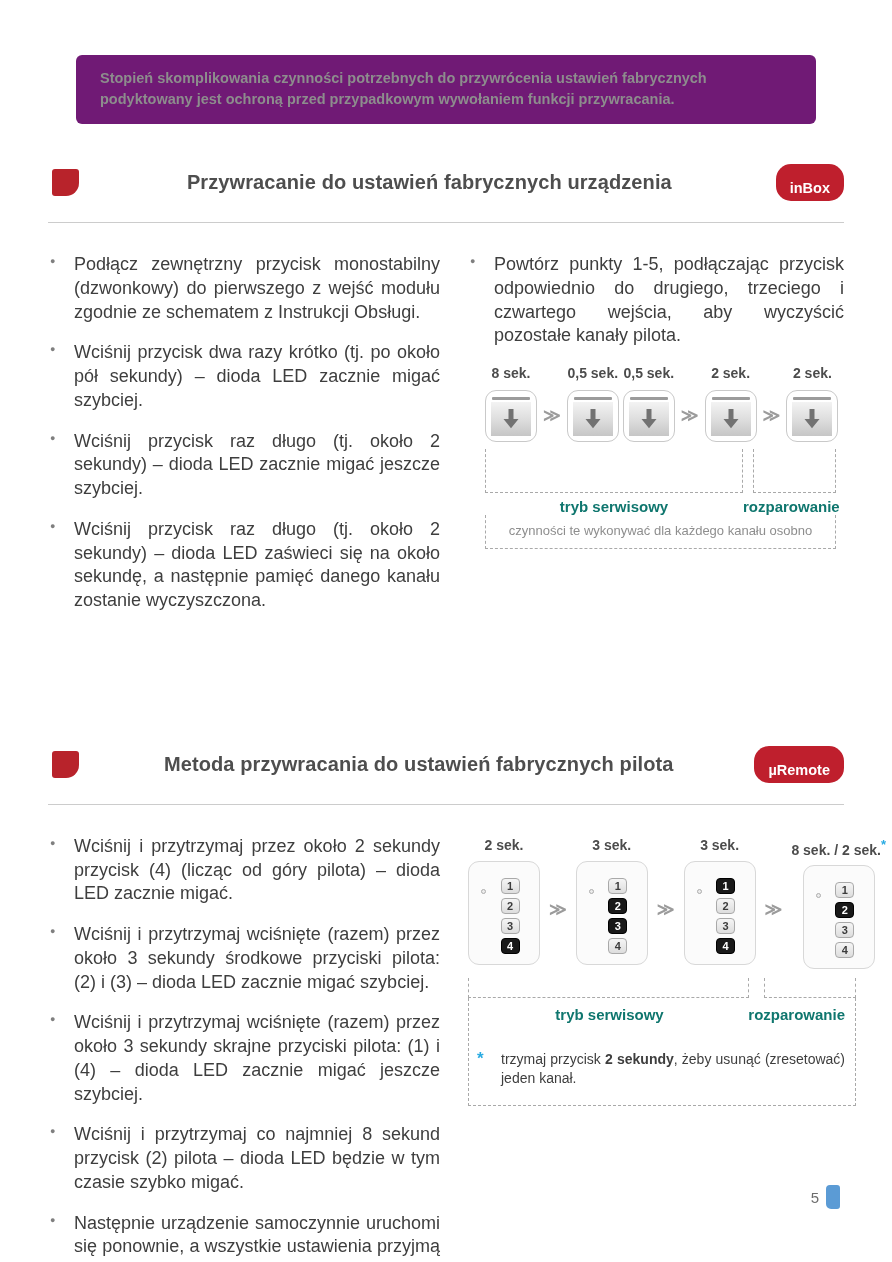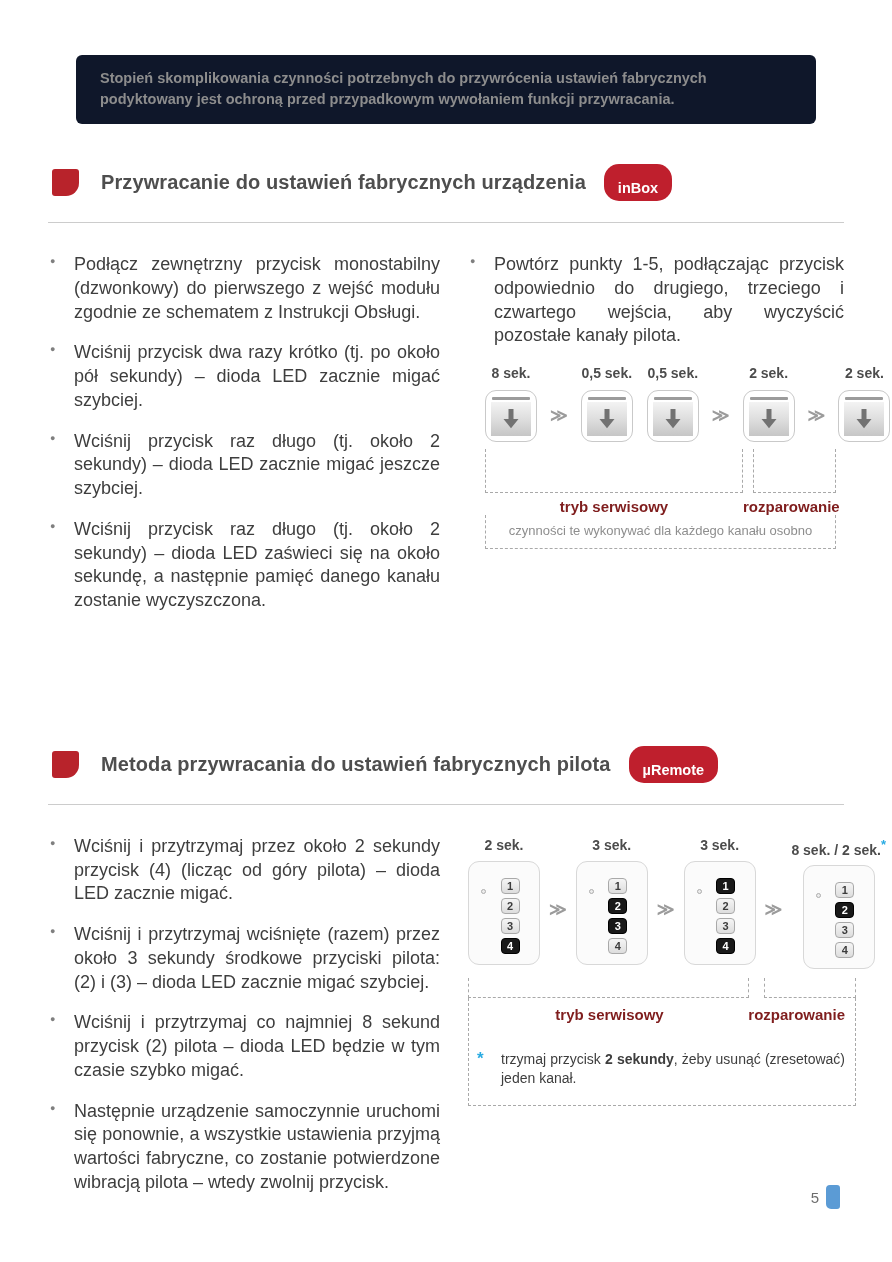--- a/index.html
+++ b/index.html
@@ -4,27 +4,27 @@
 <style>
   * { margin:0; padding:0; box-sizing:border-box; }
   html,body { background:#ffffff; }
   body {
     width:892px; height:1262px; position:relative; overflow:hidden;
     font-family:"Liberation Sans", sans-serif; color:#3e3e3e;
   }
 
   
   .notice {
-    margin:55px 76px 0 76px; background:#0f172a; border-radius:6px;
+    margin:55px 76px 0 76px; background:#701a75; border-radius:6px;
     padding:13px 24px 14px 24px; color:#8d8d8d; font-weight:bold;
     font-size:14.5px; line-height:1.45;
   }
 
   
-  .section-header { display:flex; align-items:center; margin:40px 48px 0 52px; }
+  .section-header { display:flex; align-items:center; margin:40px 48px 0 52px;justify-content:space-between; }
   .marker { width:27px; height:27px; background:#b8232b; border-radius:3px 3px 13px 3px; flex:0 0 auto; }
   .sec-title { margin-left:22px; font-size:20px; font-weight:bold; color:#4e4e4e; letter-spacing:0.1px; }
   .badge {
     margin-left:18px; background:#bf1f2d; color:#ffffff; font-weight:bold;
     font-size:14.5px; padding:16px 14px 5px 14px; border-radius:15px; white-space:nowrap;
   }
   .rule { border:none; border-top:1px solid #cccccc; margin:21px 48px 0 48px; }
 
   
   .columns { display:flex; margin:30px 48px 0 48px; }
@@ -35,41 +35,41 @@
   ul.bullets li {
     position:relative; padding-left:26px; margin-bottom:17px;
     font-size:18px; line-height:1.32; color:#3e3e3e; text-align:justify;
   }
   ul.bullets li::before {
     content:"●"; position:absolute; left:2px; top:3px; font-size:9px; color:#7f7f7f;
   }
 
   
   .diagram1 { margin-top:16px; margin-left:17px; width:354px; }
-  .steps-row { display:flex; align-items:flex-start;gap:7px; }
+  .steps-row { display:flex; align-items:flex-start; }
   .step { display:flex; flex-direction:column; align-items:center; }
   .step-time { font-size:14px; font-weight:bold; color:#4c4c4c; margin-bottom:9px; white-space:nowrap; }
   .key-btn {
     width:52px; height:52px; border:1px solid #c9c9c9; border-radius:11px;
     background:#ffffff; display:flex; flex-direction:column; padding:6px 5px 5px 5px;
   }
   .key-bar { height:3px; background:#9b9b9b; border-radius:1px; margin:0 1px 2px 1px; }
   .key-pad {
     flex:1; background:linear-gradient(180deg,#f3f3f3 0%,#dcdcdc 55%,#c6c6c6 100%);
     display:flex; align-items:center; justify-content:center;
   }
   .chev { color:#9b9b9b; font-size:17px; font-weight:bold; margin:0 6px; padding-top:40px; }
   .pair-gap { width:4px; }
 
   .brackets1 { display:flex; margin-top:7px; }
   .bracket { border:1px dashed #a9a9a9; border-top:none; height:44px; }
   .bracket.b1 { width:258px; }
   .bracket.b2 { width:83px; margin-left:10px; }
   .dlabels1 { display:flex; margin-top:5px; }
-  .dlabel { font-weight:bold; font-size:15px; color:#7f1d1d; white-space:nowrap; text-align:center; }
+  .dlabel { font-weight:bold; font-size:15px; color:#0f766e; white-space:nowrap; text-align:center; }
   .dlabels1 .dlabel.l1 { width:258px; }
   .dlabels1 .dlabel.l2 { width:93px; }
   .note-box {
     width:351px; border:1px dashed #a9a9a9; border-top:none; 
     padding:8px 4px 10px 4px; text-align:center; font-size:13px; color:#8e8e8e;
   }
 
   
   .sec2 { margin-top:116px; }
   .diagram2 { margin-top:2px; margin-left:0; width:388px; }
@@ -228,20 +228,21 @@
     <div class="sec-title">Metoda przywracania do ustawień fabrycznych pilota</div>
     <div class="badge">µRemote</div>
   </div>
   <hr class="rule">
 
   <div class="columns">
     <div class="col-left">
       <ul class="bullets">
         <li>Wciśnij i przytrzymaj przez około 2 sekundy przycisk (4) (licząc od góry pilota) – dioda LED zacznie migać.</li>
         <li>Wciśnij i przytrzymaj wciśnięte (razem) przez około 3 sekundy środkowe przyciski pilota: (2) i (3) – dioda LED zacznie migać szybciej.</li>
+        <li>Wciśnij i przytrzymaj wciśnięte (razem) przez około 3 sekundy skrajne przyciski pilota: (1) i (4) – dioda LED zacznie migać jeszcze szybciej.</li>
         <li>Wciśnij i przytrzymaj co najmniej 8 sekund przycisk (2) pilota – dioda LED będzie w tym czasie szybko migać.</li>
         <li>Następnie urządzenie samoczynnie uruchomi się ponownie, a wszystkie ustawienia przyjmą wartości fabryczne, co zostanie potwierdzone wibracją pilota – wtedy zwolnij przycisk.</li>
       </ul>
     </div>
 
     <div class="col-right">
       <div class="diagram2">
         <div class="remotes-row">
 
           <div class="rstep">

